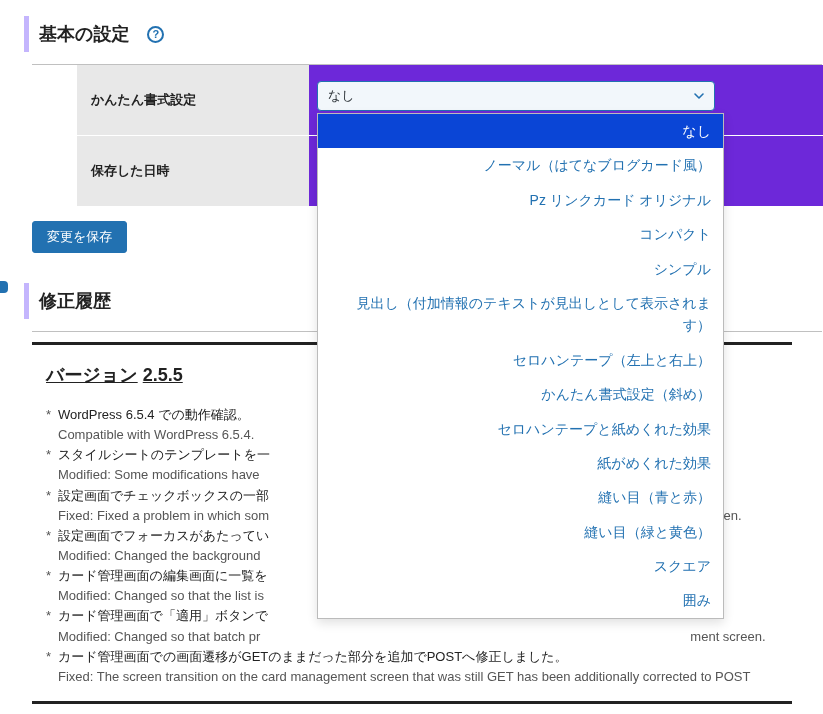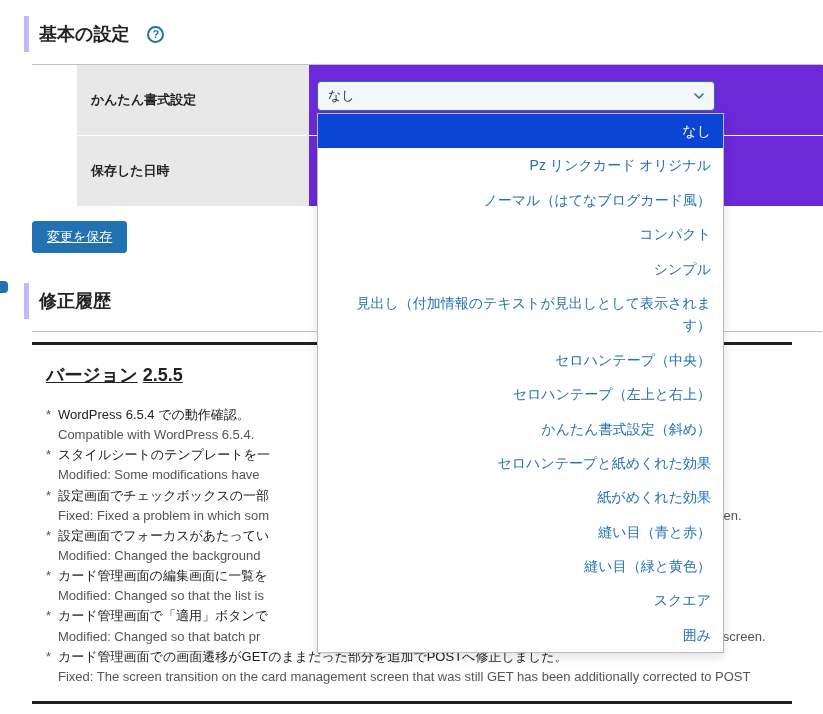--- a/index.html
+++ b/index.html
@@ -131,21 +131,20 @@
   .btn-primary {
     display: inline-block;
     background: #2271b1;
     color: #fff;
     border: 1px solid #2271b1;
     border-radius: 3px;
     padding: 6px 14px;
     font-size: 13px;
     cursor: pointer;
     margin: 14px 0 14px 24px;
-    text-decoration: underline;
   }
   
   .changelog-box {
     margin: 10px 0 0 24px;
     border-top: 3px solid #222;
     border-bottom: 3px solid #222;
     padding: 10px 14px 14px 14px;
     width: 760px;
   }
   .version-head {
@@ -210,26 +209,25 @@
           <span>なし</span>
           <span class="chevron">
             <svg width="14" height="14" viewBox="0 0 14 14">
                 <path d="M3 5l4 4 4-4" stroke="#2271b1" stroke-width="1.6" fill="none" stroke-linecap="round" stroke-linejoin="round"></path>
               </svg>
           </span>
         </div>
 
         <div class="dropdown" id="dropdown">
             <div class="opt selected">なし</div>
+            <div class="opt">ノーマル（はてなブログカード風）</div>
             <div class="opt">Pz リンクカード オリジナル</div>
-            <div class="opt">ノーマル（はてなブログカード風）</div>
             <div class="opt">コンパクト</div>
             <div class="opt">シンプル</div>
             <div class="opt">見出し（付加情報のテキストが見出しとして表示されます）</div>
-            <div class="opt">セロハンテープ（中央）</div>
             <div class="opt">セロハンテープ（左上と右上）</div>
             <div class="opt">かんたん書式設定（斜め）</div>
             <div class="opt">セロハンテープと紙めくれた効果</div>
             <div class="opt">紙がめくれた効果</div>
             <div class="opt">縫い目（青と赤）</div>
             <div class="opt">縫い目（緑と黄色）</div>
             <div class="opt">スクエア</div>
             <div class="opt">囲み</div>
           </div>
 

